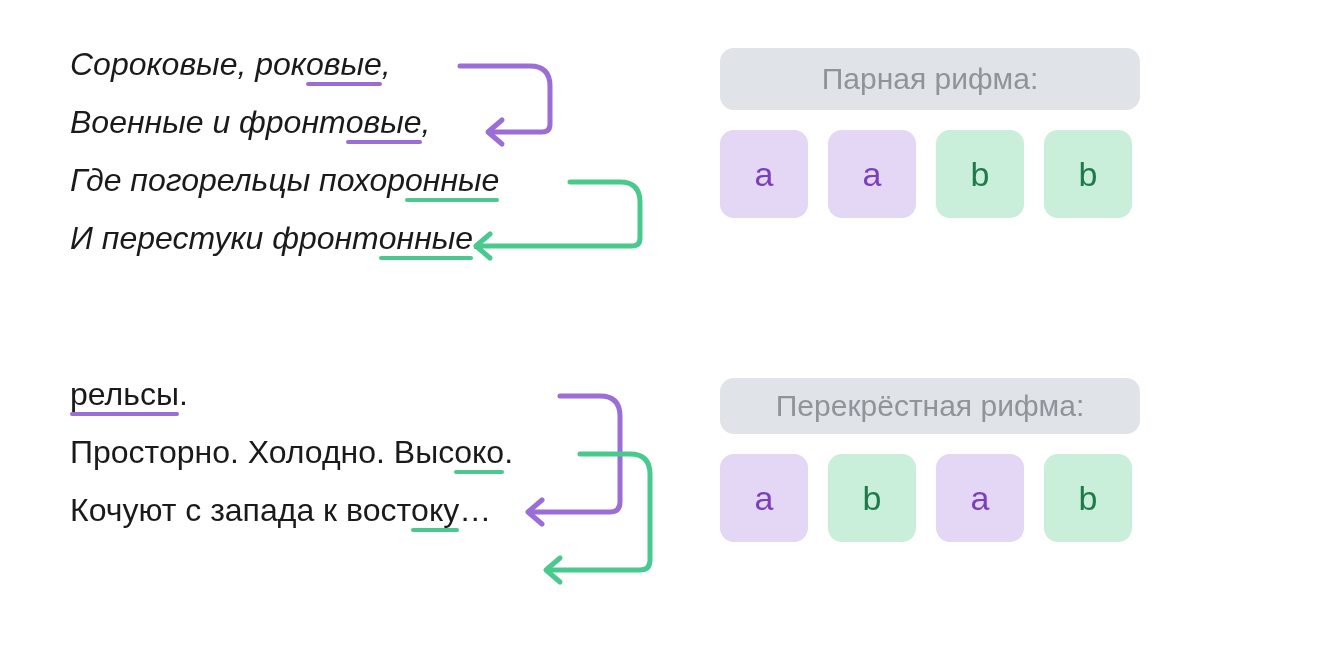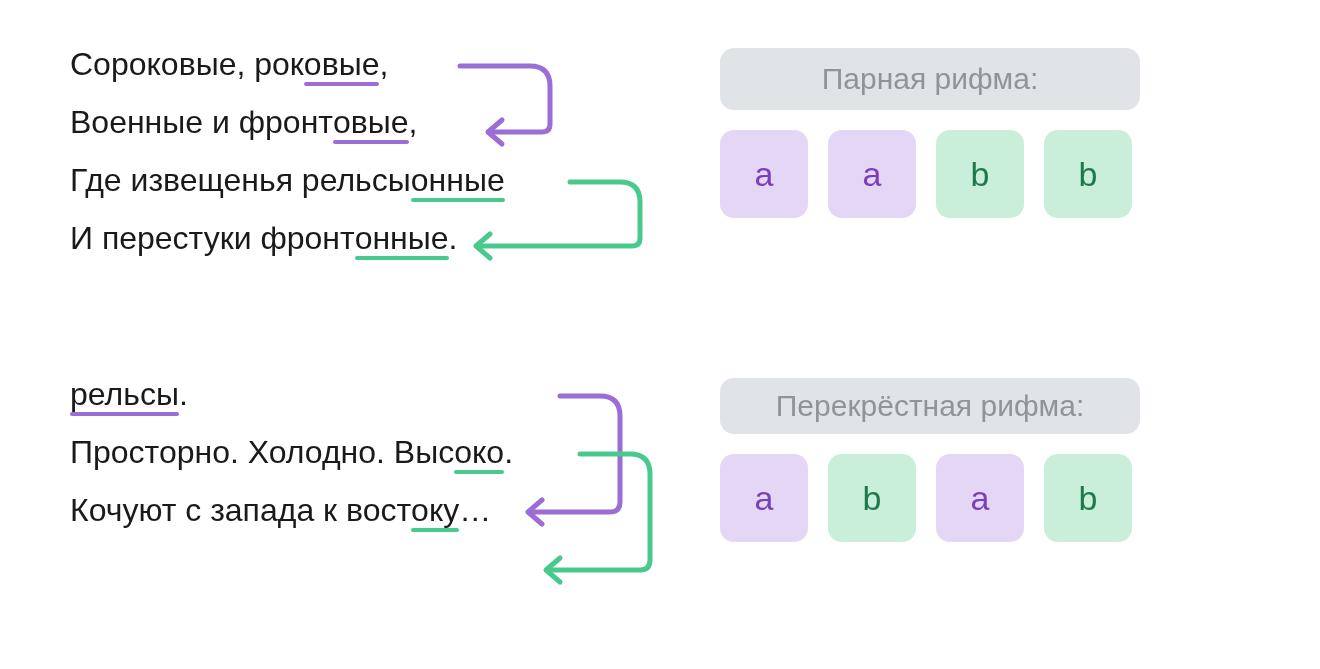--- a/index.html
+++ b/index.html
@@ -17,29 +17,29 @@
   .box-a{background:#e4d6f5;color:#7b3fb8;}
   .box-b{background:#c9eed9;color:#1f7a4a;}
   .arrow{position:absolute;pointer-events:none;}
   .arrow path{fill:none;stroke-width:5;stroke-linecap:round;stroke-linejoin:round;}
 </style>
 </head>
 <body>
 
 <div class="page">
 
-  <div class="poem" style="top:48px;">
+  <div class="poem" style="top:48px;font-style:italic;">
     <div class="line">
       <span>Сороковые, рок</span><span class="u u-purple">овые</span><span>,</span>
     </div>
     <div class="line">
       <span>Военные и фронт</span><span class="u u-purple">овые</span><span>,</span>
     </div>
     <div class="line">
-      <span>Где извещенья рельсы</span><span class="u u-green">онные</span><span></span>
+      <span>Где погорельцы похор</span><span class="u u-green">онные</span><span></span>
     </div>
     <div class="line">
       <span>И перестуки фронт</span><span class="u u-green">онные</span><span>.</span>
     </div>
   </div>
 
   <svg class="arrow" style="left:0;top:0;" width="1320" height="669">
     <path d="M 460 66 L 530 66 Q 550 66 550 86 L 550 124 Q 550 132 542 132 L 490 132" stroke="#9b6dd7"></path>
     <path d="M 502 120 L 488 132 L 502 144" stroke="#9b6dd7"></path>
   </svg>

